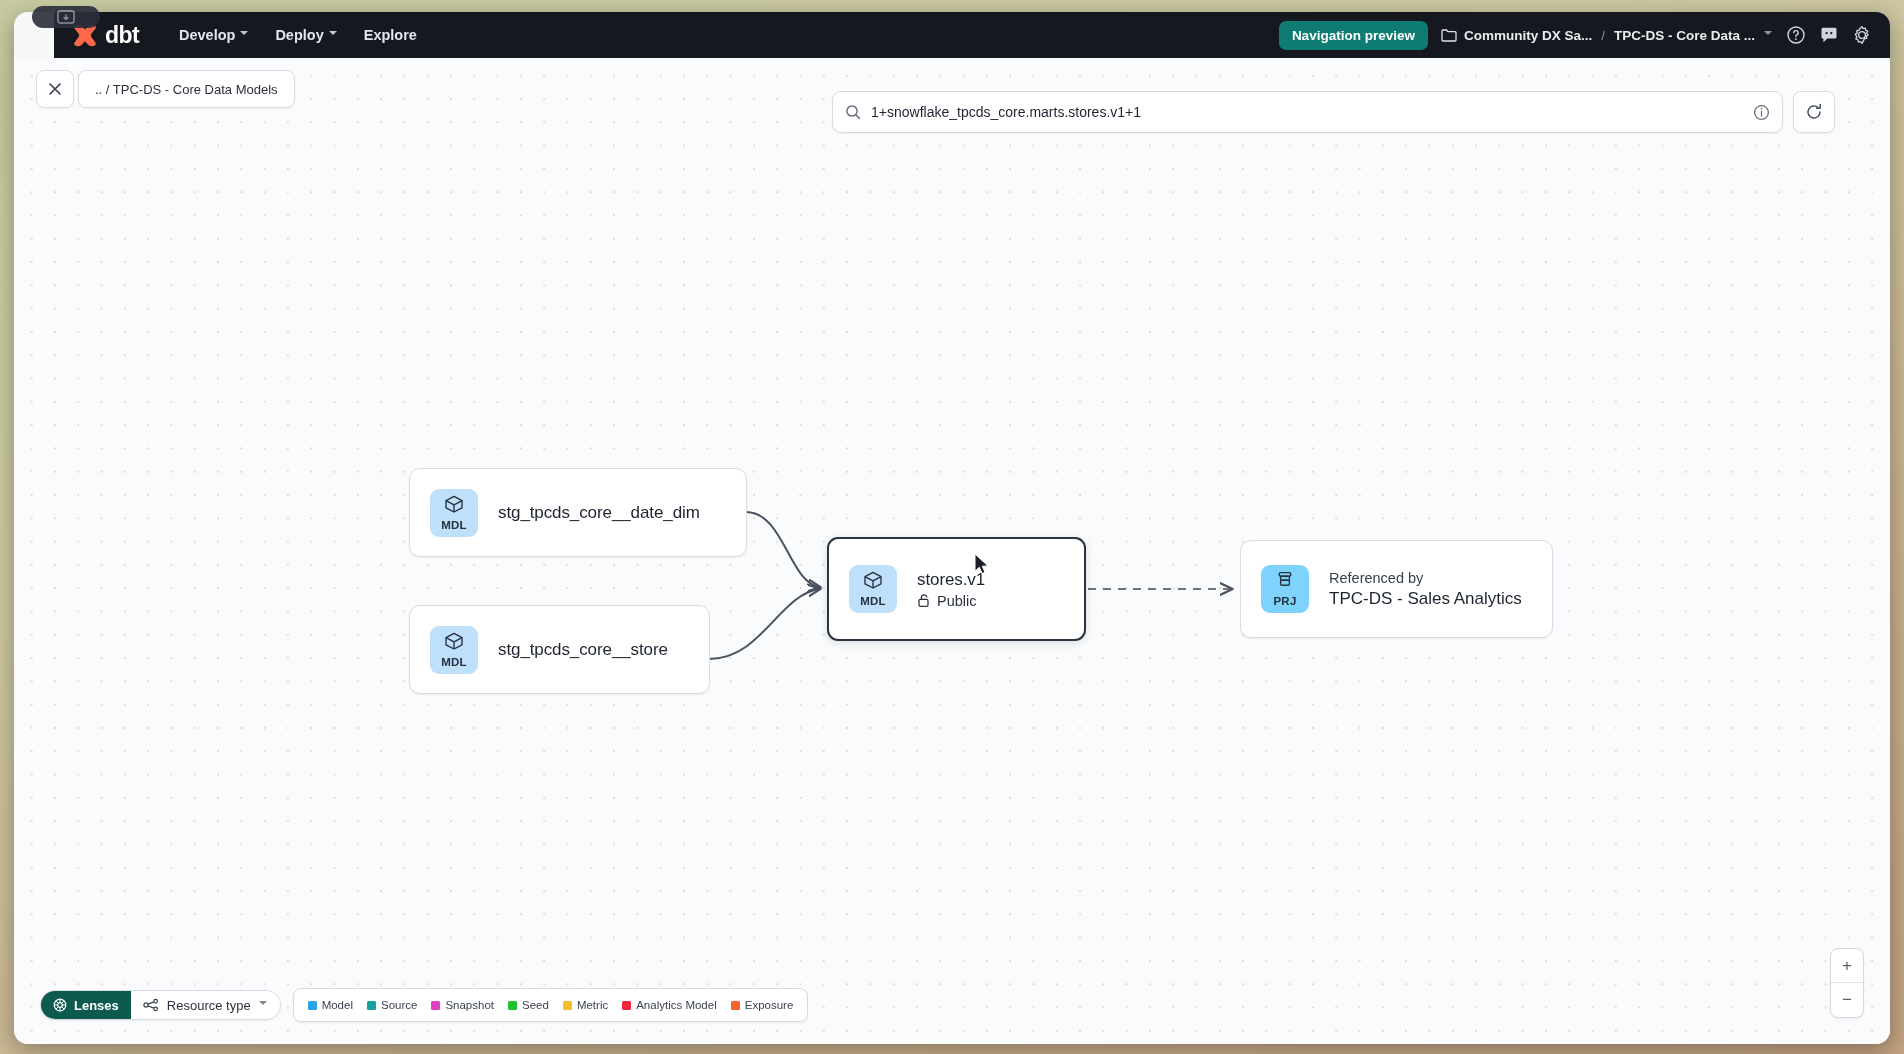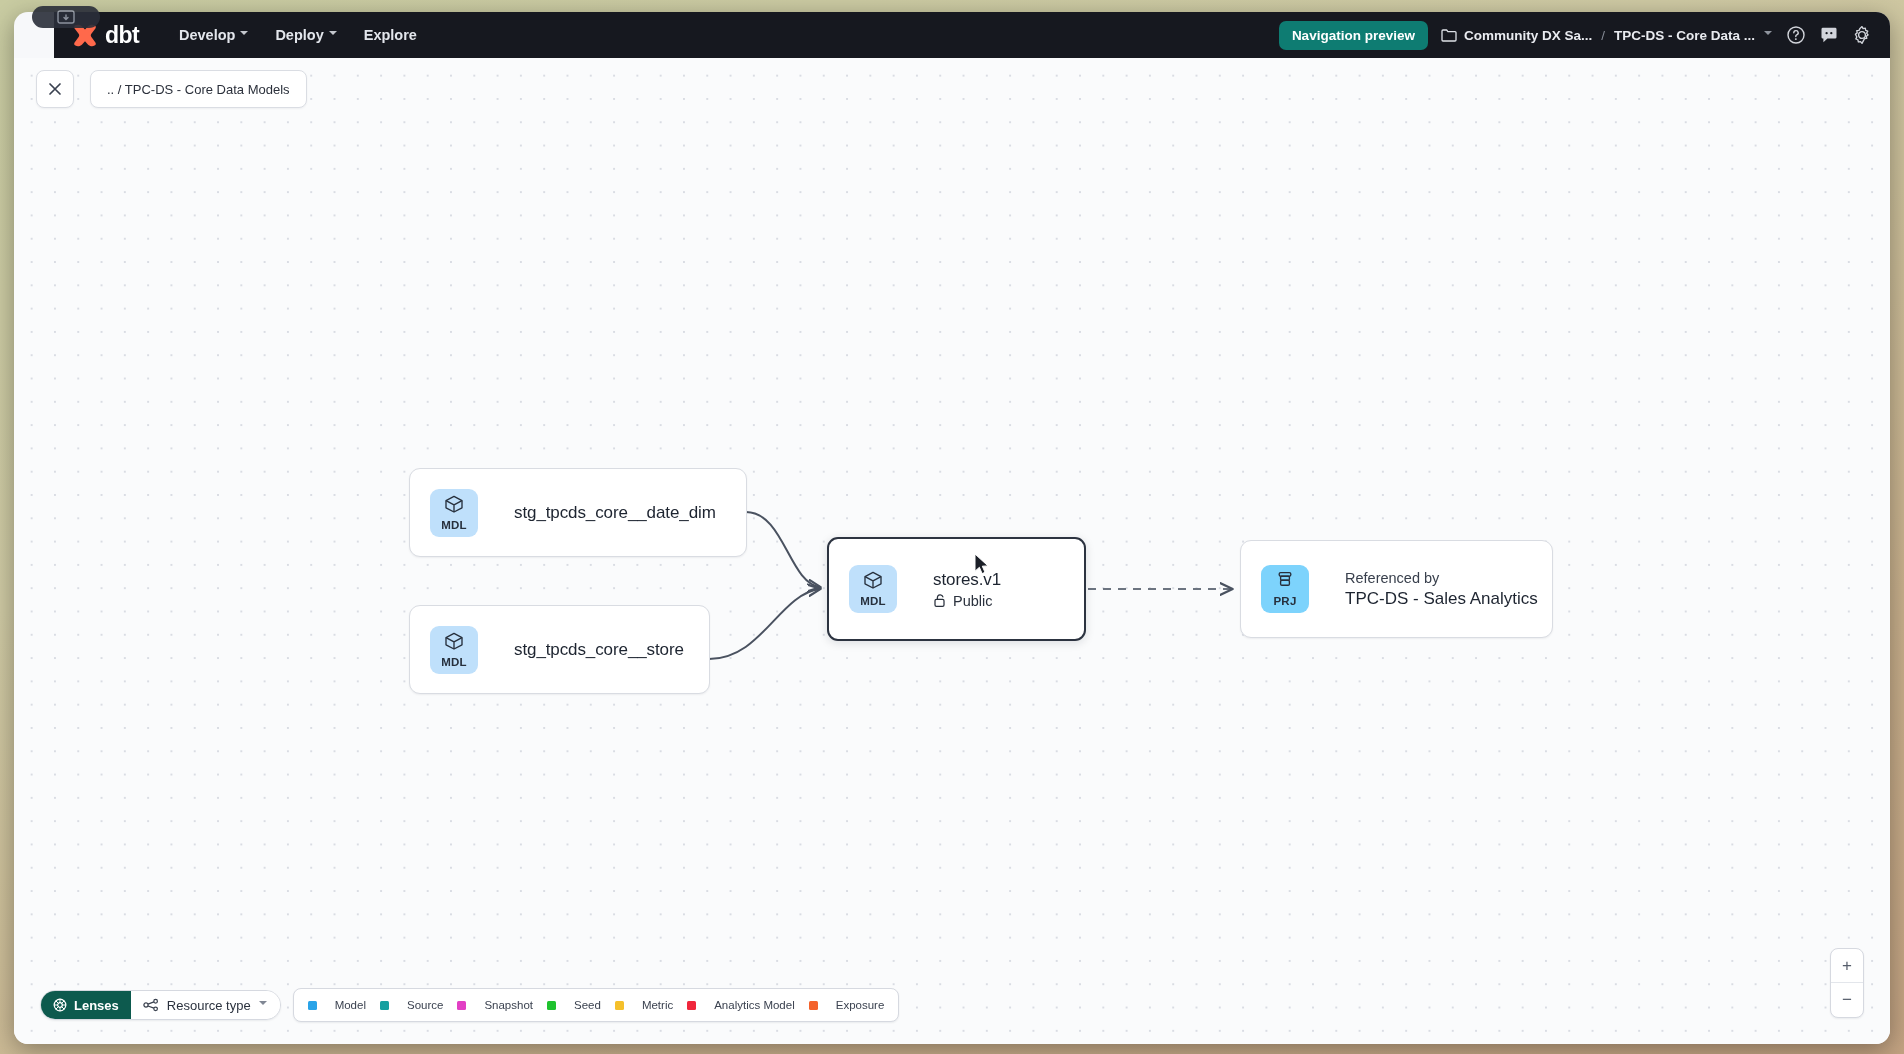--- a/index.html
+++ b/index.html
@@ -67,21 +67,21 @@
     z-index: 6; pointer-events:none;
   }
   #toolbar > * { pointer-events:auto; }
   .tb-btn {
     background:#ffffff; border:1px solid #dadde3; border-radius:8px;
     height:38px; display:flex; align-items:center; justify-content:center;
     cursor:pointer; box-shadow:0 1px 2px rgba(16,24,40,.05);
   }
   #close-btn { width:38px; }
   #breadcrumb-chip {
-    margin-left:16px; padding:0 16px; font-size:13px; color:#2b303b; font-weight:500;
+    margin-left:4px; padding:0 16px; font-size:13px; color:#2b303b; font-weight:500;
     white-space:nowrap;
   }
   #search-wrap {
     position:absolute; left:818px; top:79px; width:1003px; height:42px;
     display:flex; align-items:center; gap:10px;
   }
   #search-box {
     flex:1; height:42px; background:#fff; border:1px solid #d7dae1; border-radius:9px;
     display:flex; align-items:center; padding:0 12px; gap:10px;
     box-shadow:0 1px 2px rgba(16,24,40,.05);
@@ -118,21 +118,21 @@
   }
   .badge {
     width:48px; height:48px; border-radius:9px; flex:none;
     display:flex; flex-direction:column; align-items:center; justify-content:center;
     gap:4px;
   }
   .badge-mdl { background:#bfe0fb; }
   .badge-prj { background:#7dd3fc; }
   .badge-label { font-size:11.5px; font-weight:700; color:#27303d; letter-spacing:.2px; line-height:1;}
   .badge svg { display:block; margin-bottom:2px; }
-  .node-text { margin-left:36px; display:flex; flex-direction:column; justify-content:flex-end; gap:3px;}
+  .node-text { margin-left:20px; display:flex; flex-direction:column; justify-content:flex-end; gap:3px;}
   .node-title { font-size:17px; color:#1d2430; font-weight:400; white-space:nowrap; letter-spacing:-.1px;}
   .node-sub {
     font-size:14.5px; color:#2a313d; display:flex; align-items:center; gap:6px; white-space:nowrap;
   }
   .node-eyebrow { font-size:14.5px; color:#39404d; white-space:nowrap;}
   .node-strong { font-size:17px; color:#1d2430; font-weight:500; white-space:nowrap;}
 
   
   #edges { position:absolute; left:0; top:0; width:100%; height:100%; pointer-events:none; }
 
@@ -154,21 +154,21 @@
   }
   #resource-type-btn {
     height:100%; display:flex; align-items:center; gap:8px;
     padding:0 12px; font-size:13px; color:#2b323e; cursor:pointer; background:#fff;
   }
   #legend {
     height:34px; background:#fff; border:1px solid #d6d9e0; border-radius:8px;
     display:flex; align-items:center; gap:14px; padding:0 14px;
     box-shadow:0 1px 2px rgba(16,24,40,.07);
   }
-  .legend-item { display:flex; align-items:center; gap:18px; font-size:11.5px; color:#3b4250; font-weight:500; white-space:nowrap;}
+  .legend-item { display:flex; align-items:center; gap:5px; font-size:11.5px; color:#3b4250; font-weight:500; white-space:nowrap;}
   .swatch { width:9px; height:9px; border-radius:1.5px; flex:none;}
 
   #zoom-controls {
     position:absolute; right:26px; bottom:26px; z-index:5;
     width:34px; border:1px solid #d6d9e0; border-radius:8px; background:#fff; overflow:hidden;
     box-shadow:0 1px 2px rgba(16,24,40,.07);
   }
   .zoom-btn {
     height:34px; display:flex; align-items:center; justify-content:center;
     font-size:17px; color:#555d6b; cursor:pointer; user-select:none;
@@ -397,15 +397,35 @@
 
     <div id="toolbar">
       <div class="tb-btn" id="close-btn">
         <svg width="16" height="16" viewBox="0 0 16 16">
           <path d="M3 3 13 13M13 3 3 13" stroke="#3a4150" stroke-width="1.7" stroke-linecap="round"></path>
         </svg>
       </div>
       <div class="tb-btn" id="breadcrumb-chip">.. / TPC-DS - Core Data Models</div>
     </div>
 
+    <div id="search-wrap">
+      <div id="search-box">
+        <svg width="16" height="16" viewBox="0 0 16 16">
+          <circle cx="7" cy="7" r="5.1" fill="none" stroke="#6b7280" stroke-width="1.5"></circle>
+          <path d="M10.8 10.8 14.4 14.4" stroke="#6b7280" stroke-width="1.5" stroke-linecap="round"></path>
+        </svg>
+        <input id="search-input" type="text" value="1+snowflake_tpcds_core.marts.stores.v1+1" style="">
+        <svg width="17" height="17" viewBox="0 0 17 17" style="cursor:pointer">
+          <circle cx="8.5" cy="8.5" r="6.9" fill="none" stroke="#6b7280" stroke-width="1.3"></circle>
+          <path d="M8.5 4.6v.2" stroke="#6b7280" stroke-width="1.6" stroke-linecap="round"></path>
+          <path d="M8.5 7.1v5" stroke="#6b7280" stroke-width="1.3" stroke-linecap="round"></path>
+        </svg>
+      </div>
+      <div class="tb-btn" id="refresh-btn">
+        <svg width="18" height="18" viewBox="0 0 18 18">
+          <path d="M15 9a6 6 0 1 1-1.9-4.4" fill="none" stroke="#4a5160" stroke-width="1.5" stroke-linecap="round"></path>
+          <path d="M15.2 1.6v3.6h-3.6" fill="none" stroke="#4a5160" stroke-width="1.5" stroke-linecap="round" stroke-linejoin="round"></path>
+        </svg>
+      </div>
+    </div>
 
   </div>
 </div>
 
 </body></html>

